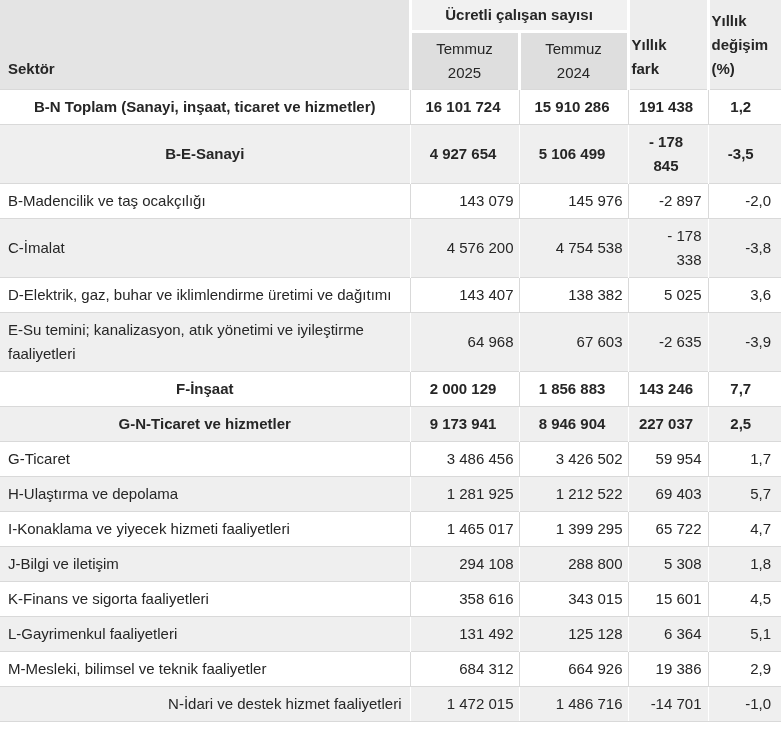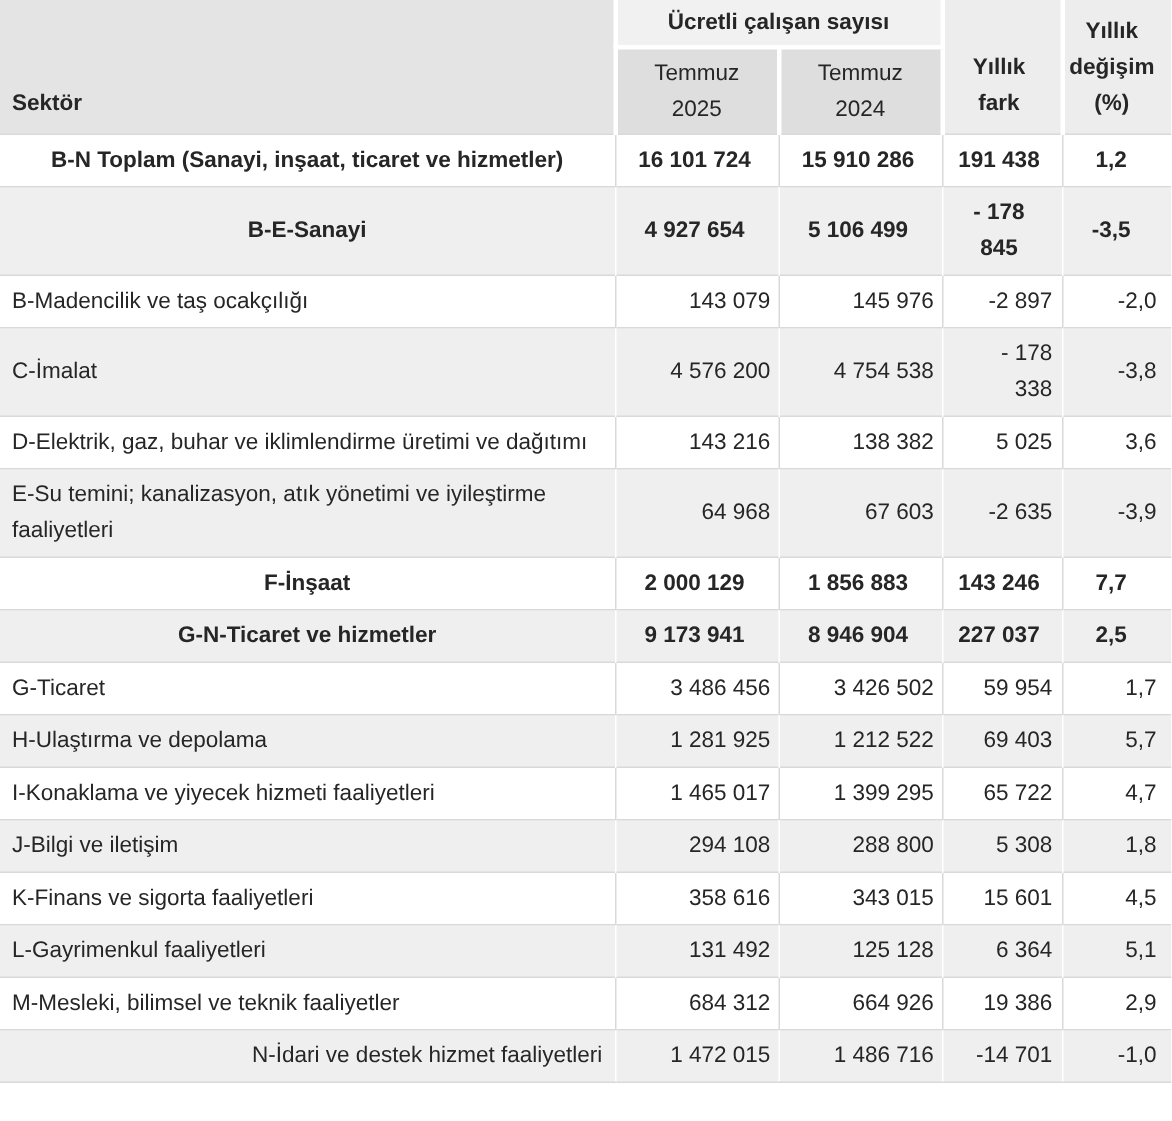--- a/index.html
+++ b/index.html
@@ -43,21 +43,21 @@
   .h-sub {
     background: var(--subheader-bg, #dedede);
     text-align: center;
     font-weight: normal;
     height: 58px;
     padding: 2px 0;
   }
   .h-sub + .h-sub { border-left: 3px solid #fff; }
   .h-fark, .h-pct {
     background: var(--right-header-bg, #ededed);
-    text-align: center;
+    text-align: left;
     vertical-align: bottom;
     border-left: 3px solid #fff;
   }
   .h-fark { padding: 4px 6px 8px 2px; }
   .h-pct  { padding: 4px 10px 8px 2px; }
   .ln { display: block; }
 
   tbody td {
     border-top: 1px solid var(--row-border, #d9d9d9);
     padding: 5px 8px;
@@ -137,21 +137,21 @@
         <tr class="zebra">
     <td class="c-sector">C-İmalat</td>
     <td class="c-num">4 576 200</td>
     <td class="c-num">4 754 538</td>
     <td class="c-num c-diff">- 178
 338</td>
     <td class="c-num c-pct">-3,8</td>
   </tr>
         <tr>
     <td class="c-sector">D-Elektrik, gaz, buhar ve iklimlendirme üretimi ve dağıtımı</td>
-    <td class="c-num">143 216</td>
+    <td class="c-num">143 407</td>
     <td class="c-num">138 382</td>
     <td class="c-num c-diff">5 025</td>
     <td class="c-num c-pct">3,6</td>
   </tr>
         <tr class="zebra">
     <td class="c-sector">E-Su temini; kanalizasyon, atık yönetimi ve iyileştirme faaliyetleri</td>
     <td class="c-num">64 968</td>
     <td class="c-num">67 603</td>
     <td class="c-num c-diff">-2 635</td>
     <td class="c-num c-pct">-3,9</td>

